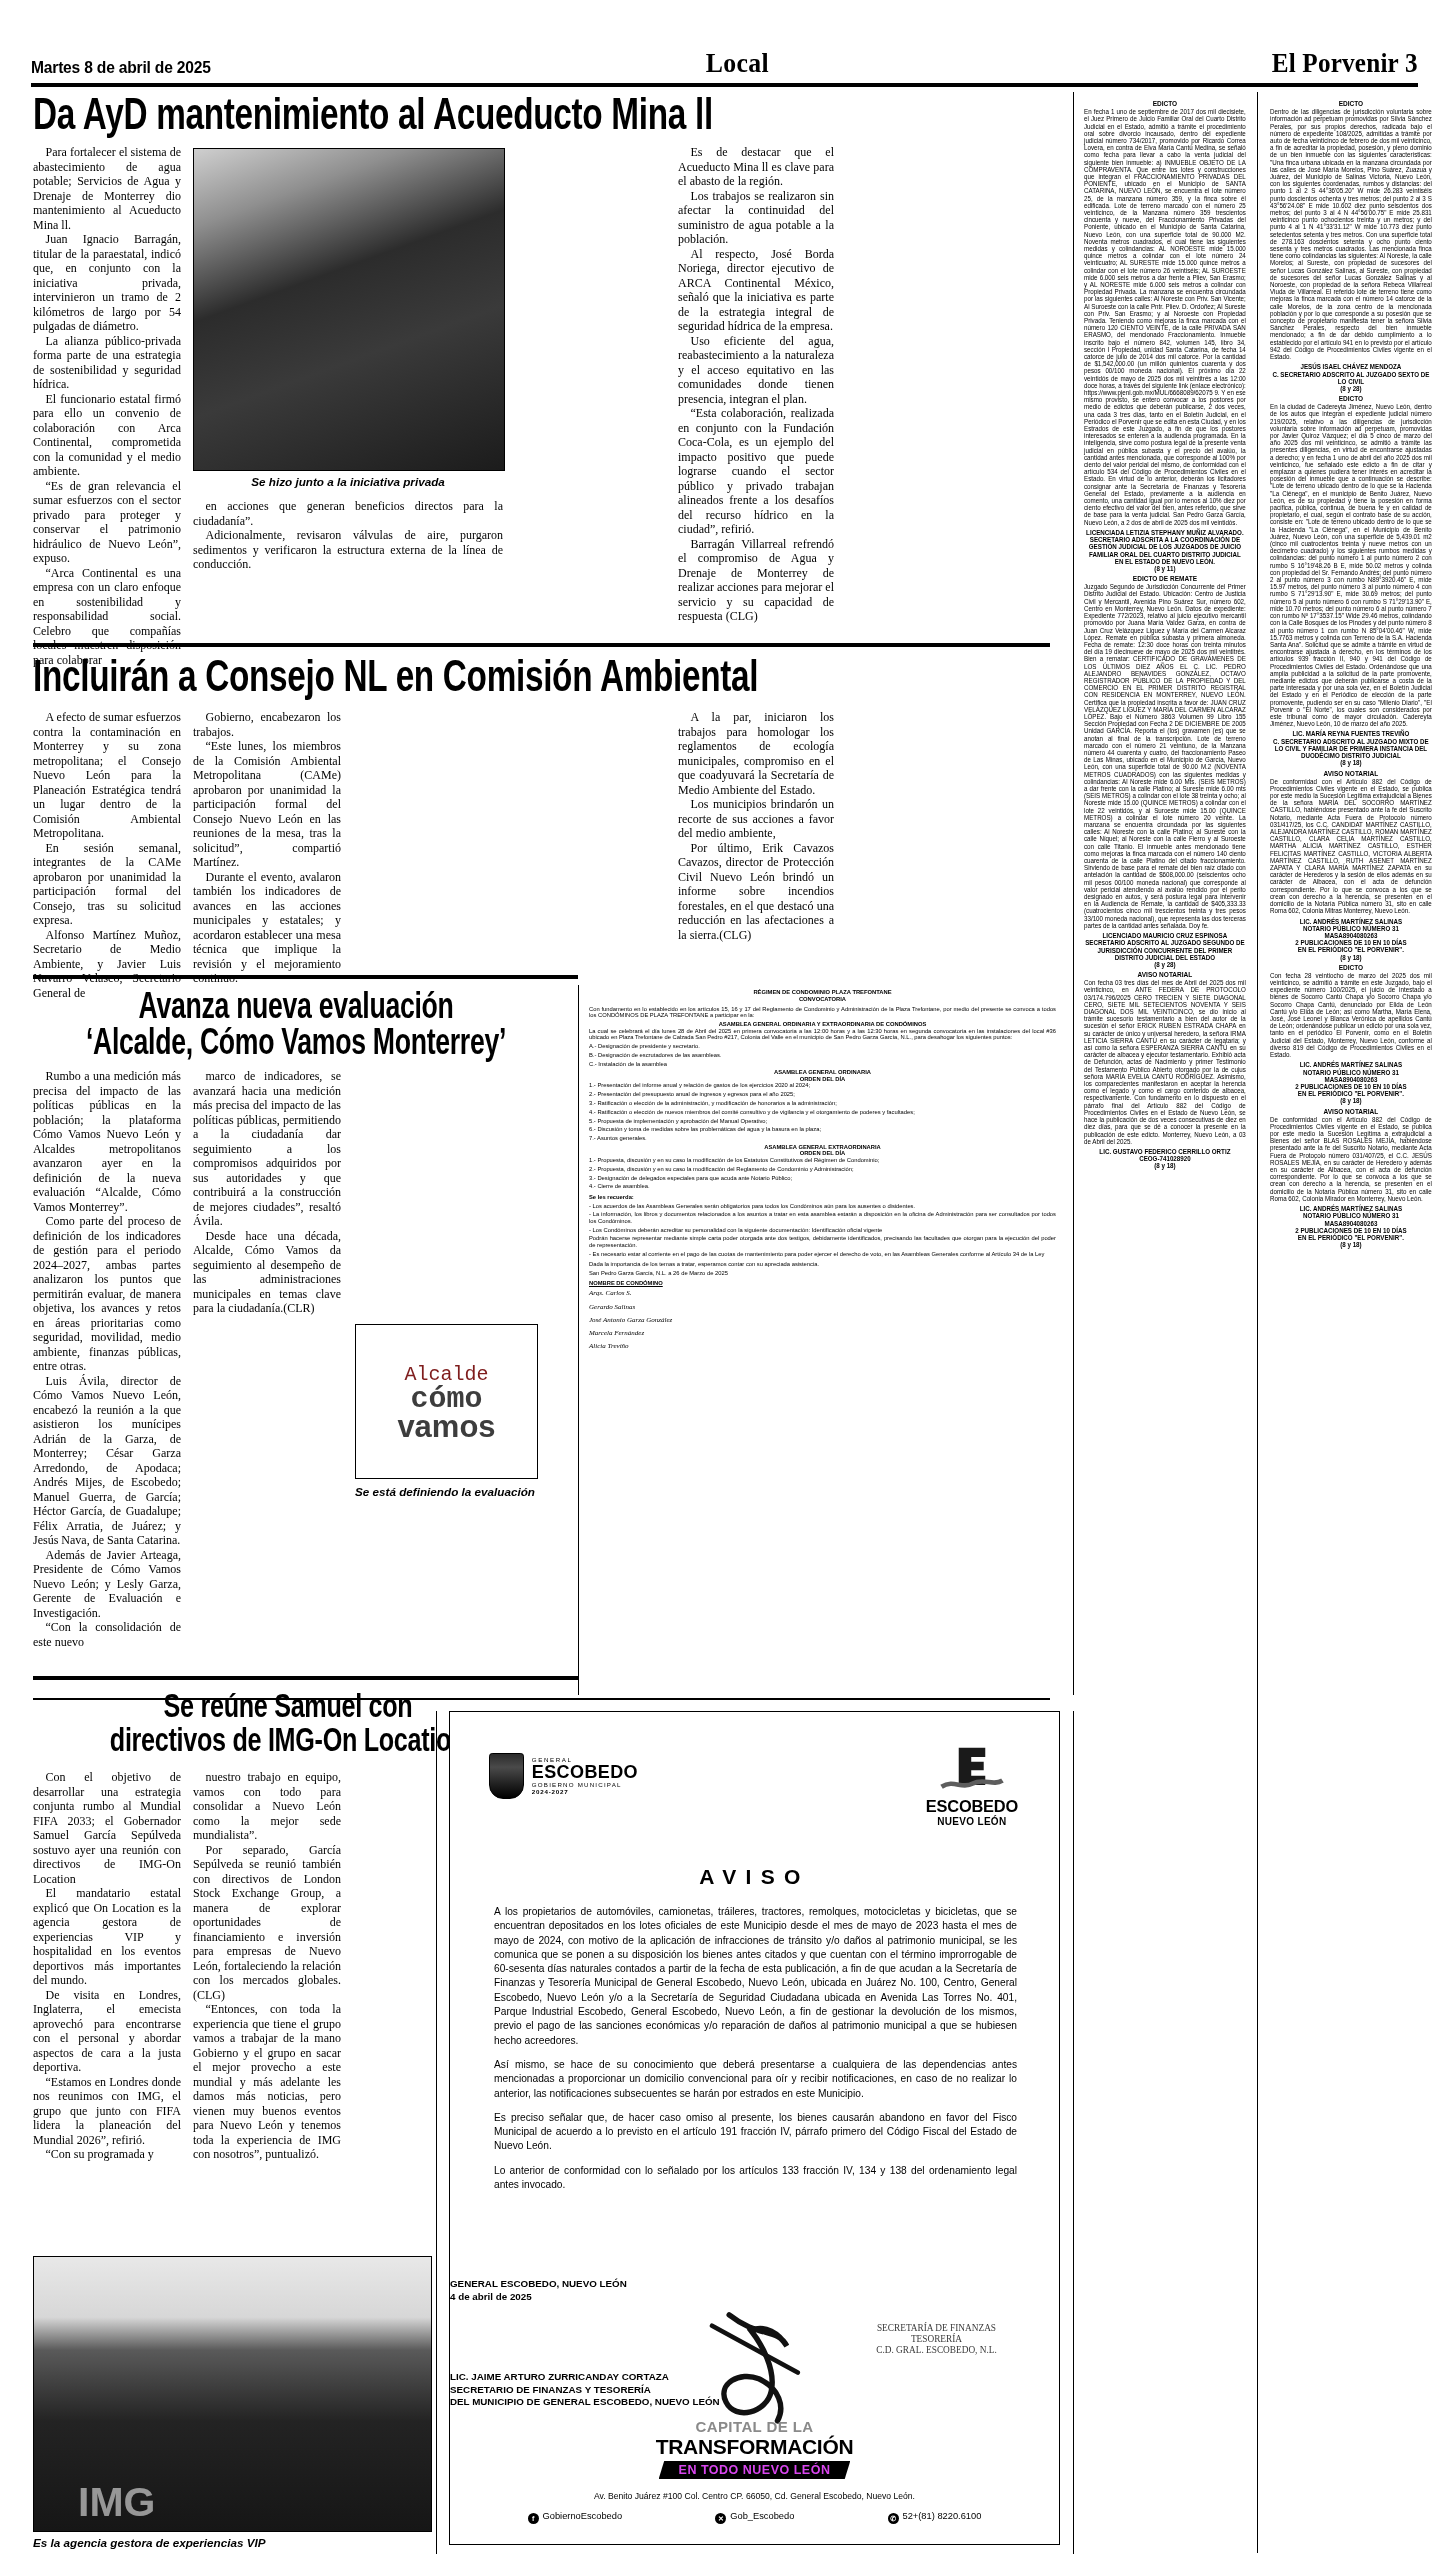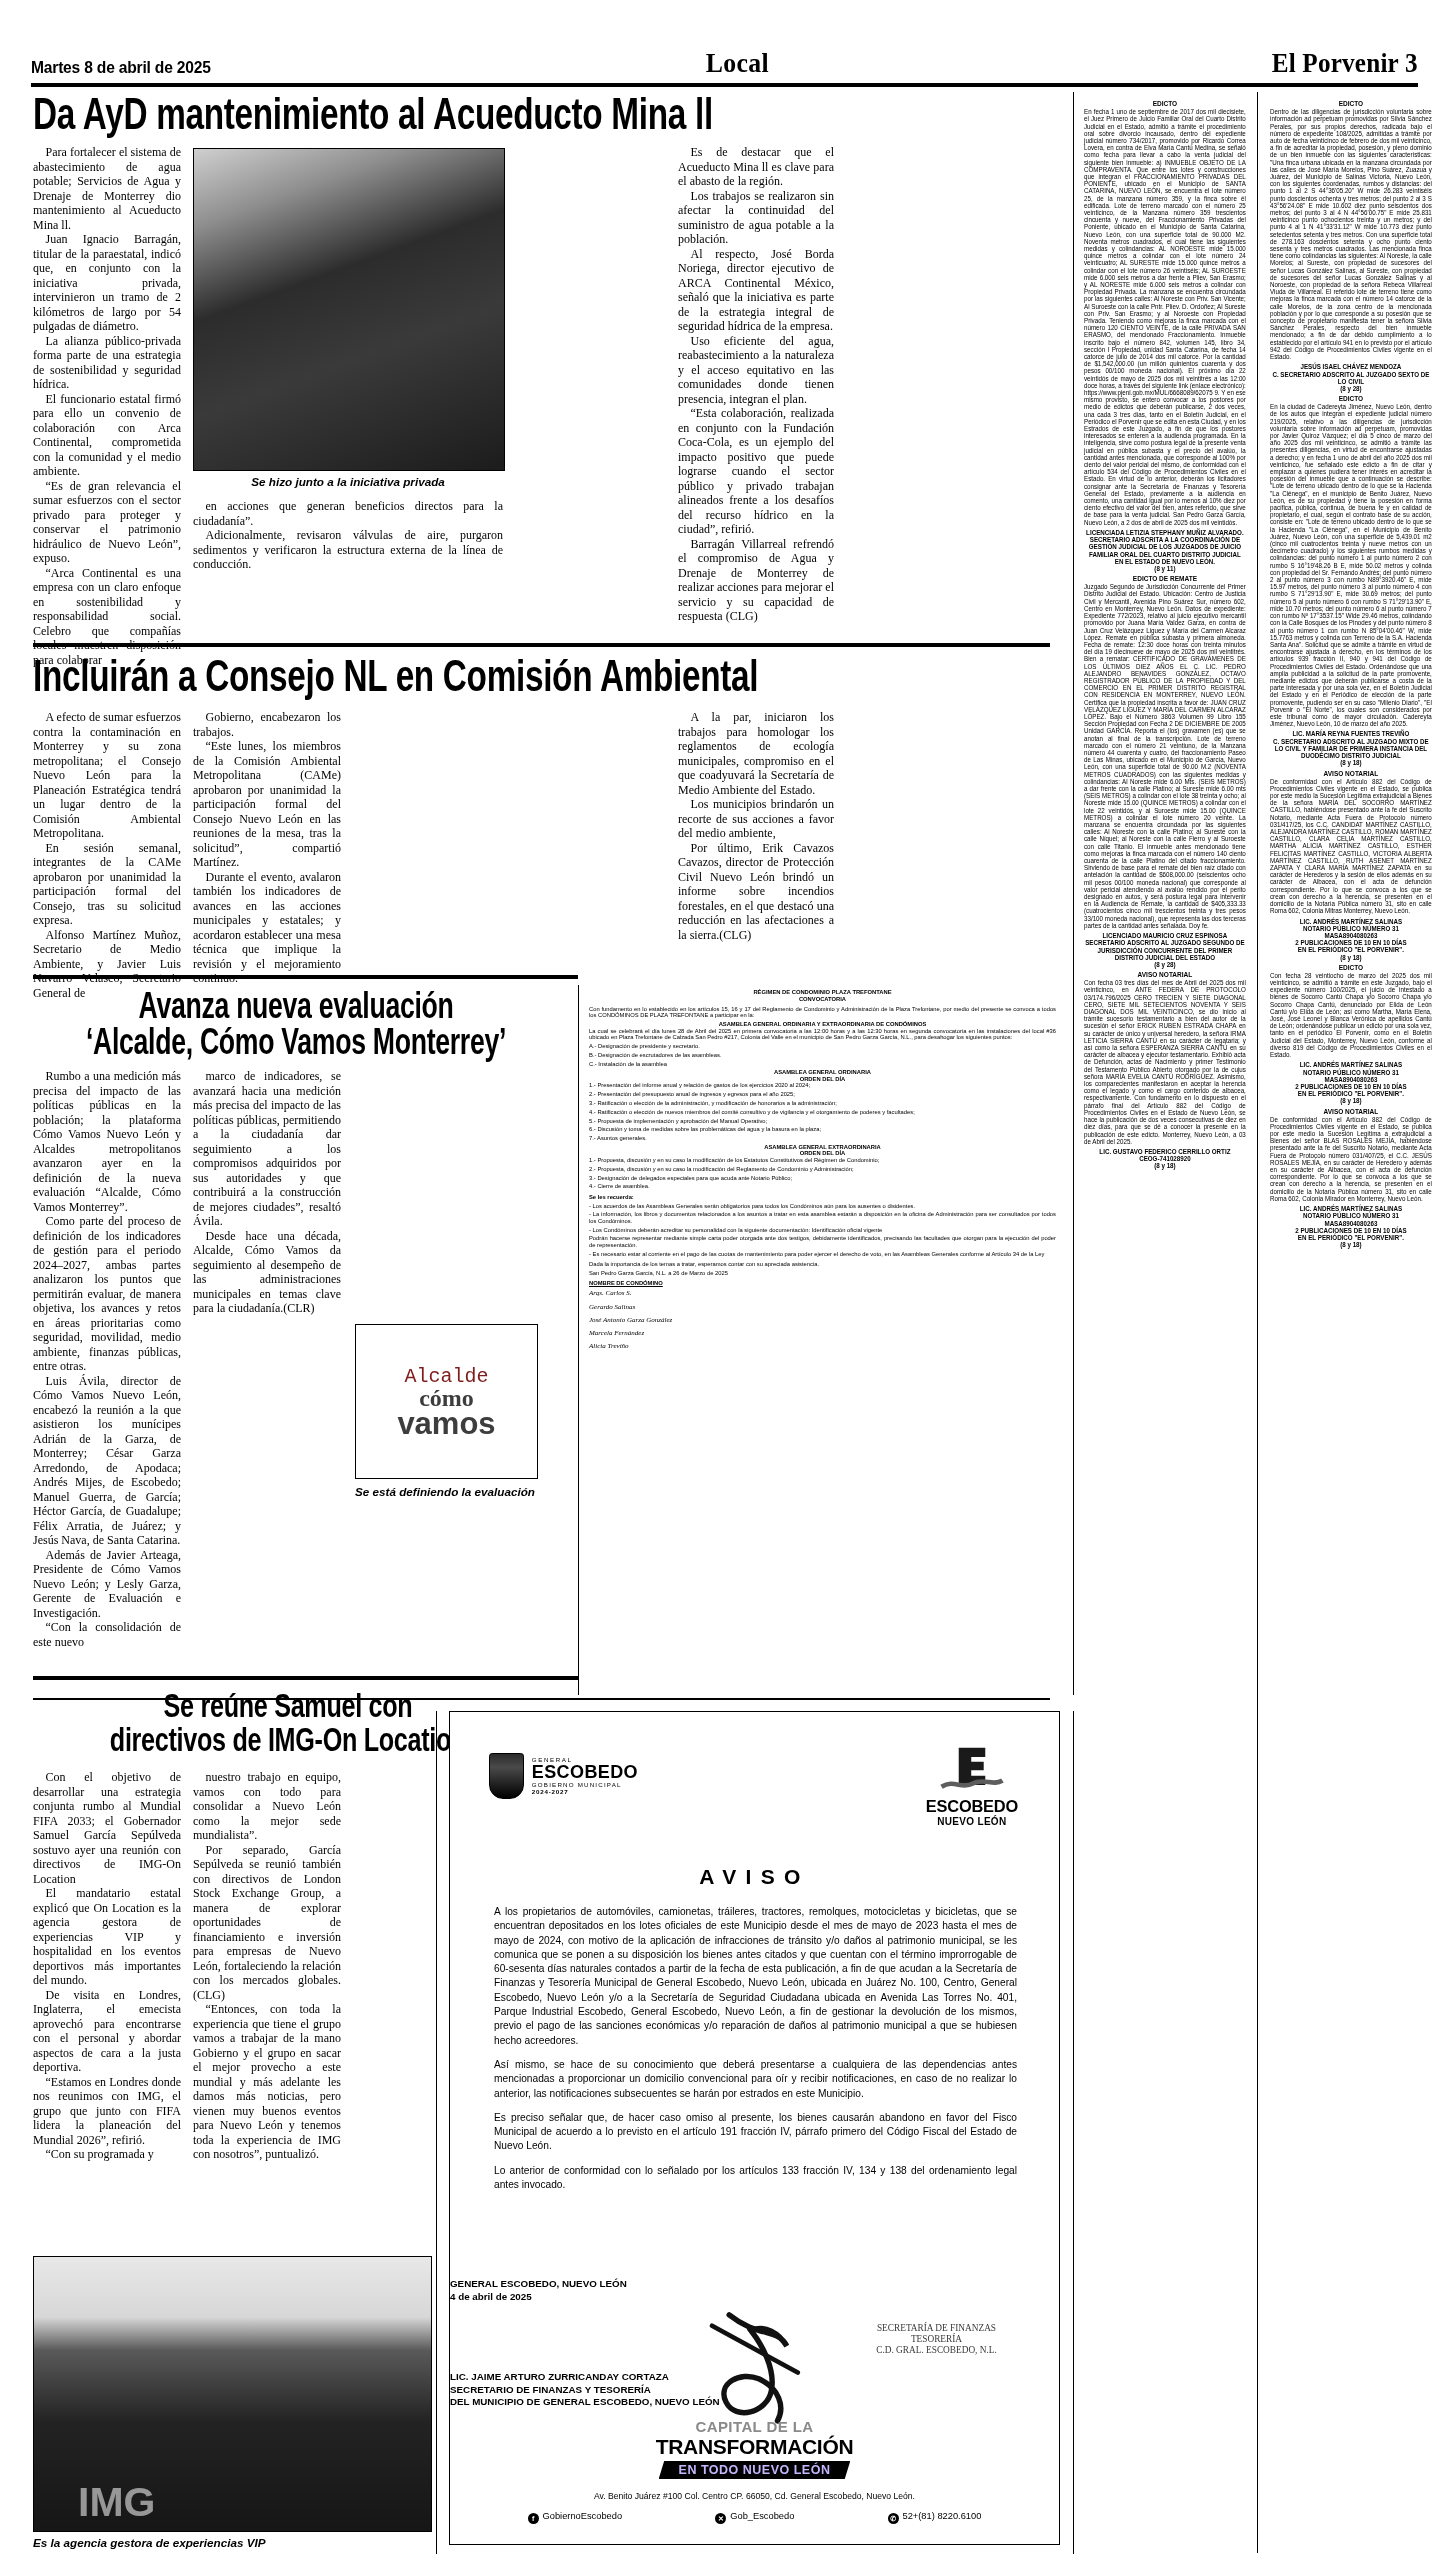--- a/index.html
+++ b/index.html
@@ -153,33 +153,33 @@
   .esc-word .big{font-size:18px;font-weight:bold;letter-spacing:0.4px;}
   .esc-word .mid{font-size:6.2px;letter-spacing:1.2px;}
   .esc-word .yr{font-size:6.2px;font-weight:bold;letter-spacing:0.8px;}
 
   .transf{
     text-align:center;font-family:"Liberation Sans", sans-serif;
   }
   .transf .l1{font-size:15px;font-weight:bold;color:#8a8a8a;letter-spacing:0.4px;}
   .transf .l2{font-size:21px;font-weight:bold;letter-spacing:-0.3px;}
   .transf .l3{
-    display:inline-block;background:#000;color:#c4b5fd;font-size:12.5px;font-weight:bold;
+    display:inline-block;background:#000;color:#d946ef;font-size:12.5px;font-weight:bold;
     padding:2.3px 20px;letter-spacing:0.5px;margin-top:1.6px;
     clip-path:polygon(3% 0,100% 0,97% 100%,0 100%);
   }
 
   .stamp{
     font-family:"Liberation Serif", serif;font-size:9.3px;line-height:11px;
     text-align:center;color:#3a3a3a;
   }
 
   
   .cv-alcalde{font-family:Liberation Mono, monospace;font-size:20px;color:#7f1d1d;font-weight:500;}
-  .cv-como{font-family:Liberation Serif, serif;font-size:24px;color:#3d3d3d;font-weight:bold;line-height:0.9;}
+  .cv-como{font-family:Liberation Mono, monospace;font-size:30px;color:#3d3d3d;font-weight:bold;line-height:0.9;}
   .cv-vamos{font-family:"Liberation Sans",sans-serif;font-size:31px;color:#3d3d3d;font-weight:bold;line-height:0.9;}
 
   .imgon{
     position:absolute;font-family:"Liberation Sans",sans-serif;
     font-size:41px;font-weight:bold;color:rgba(255,255,255,.55);
   }
 </style>
 </head>
 <body>
 

